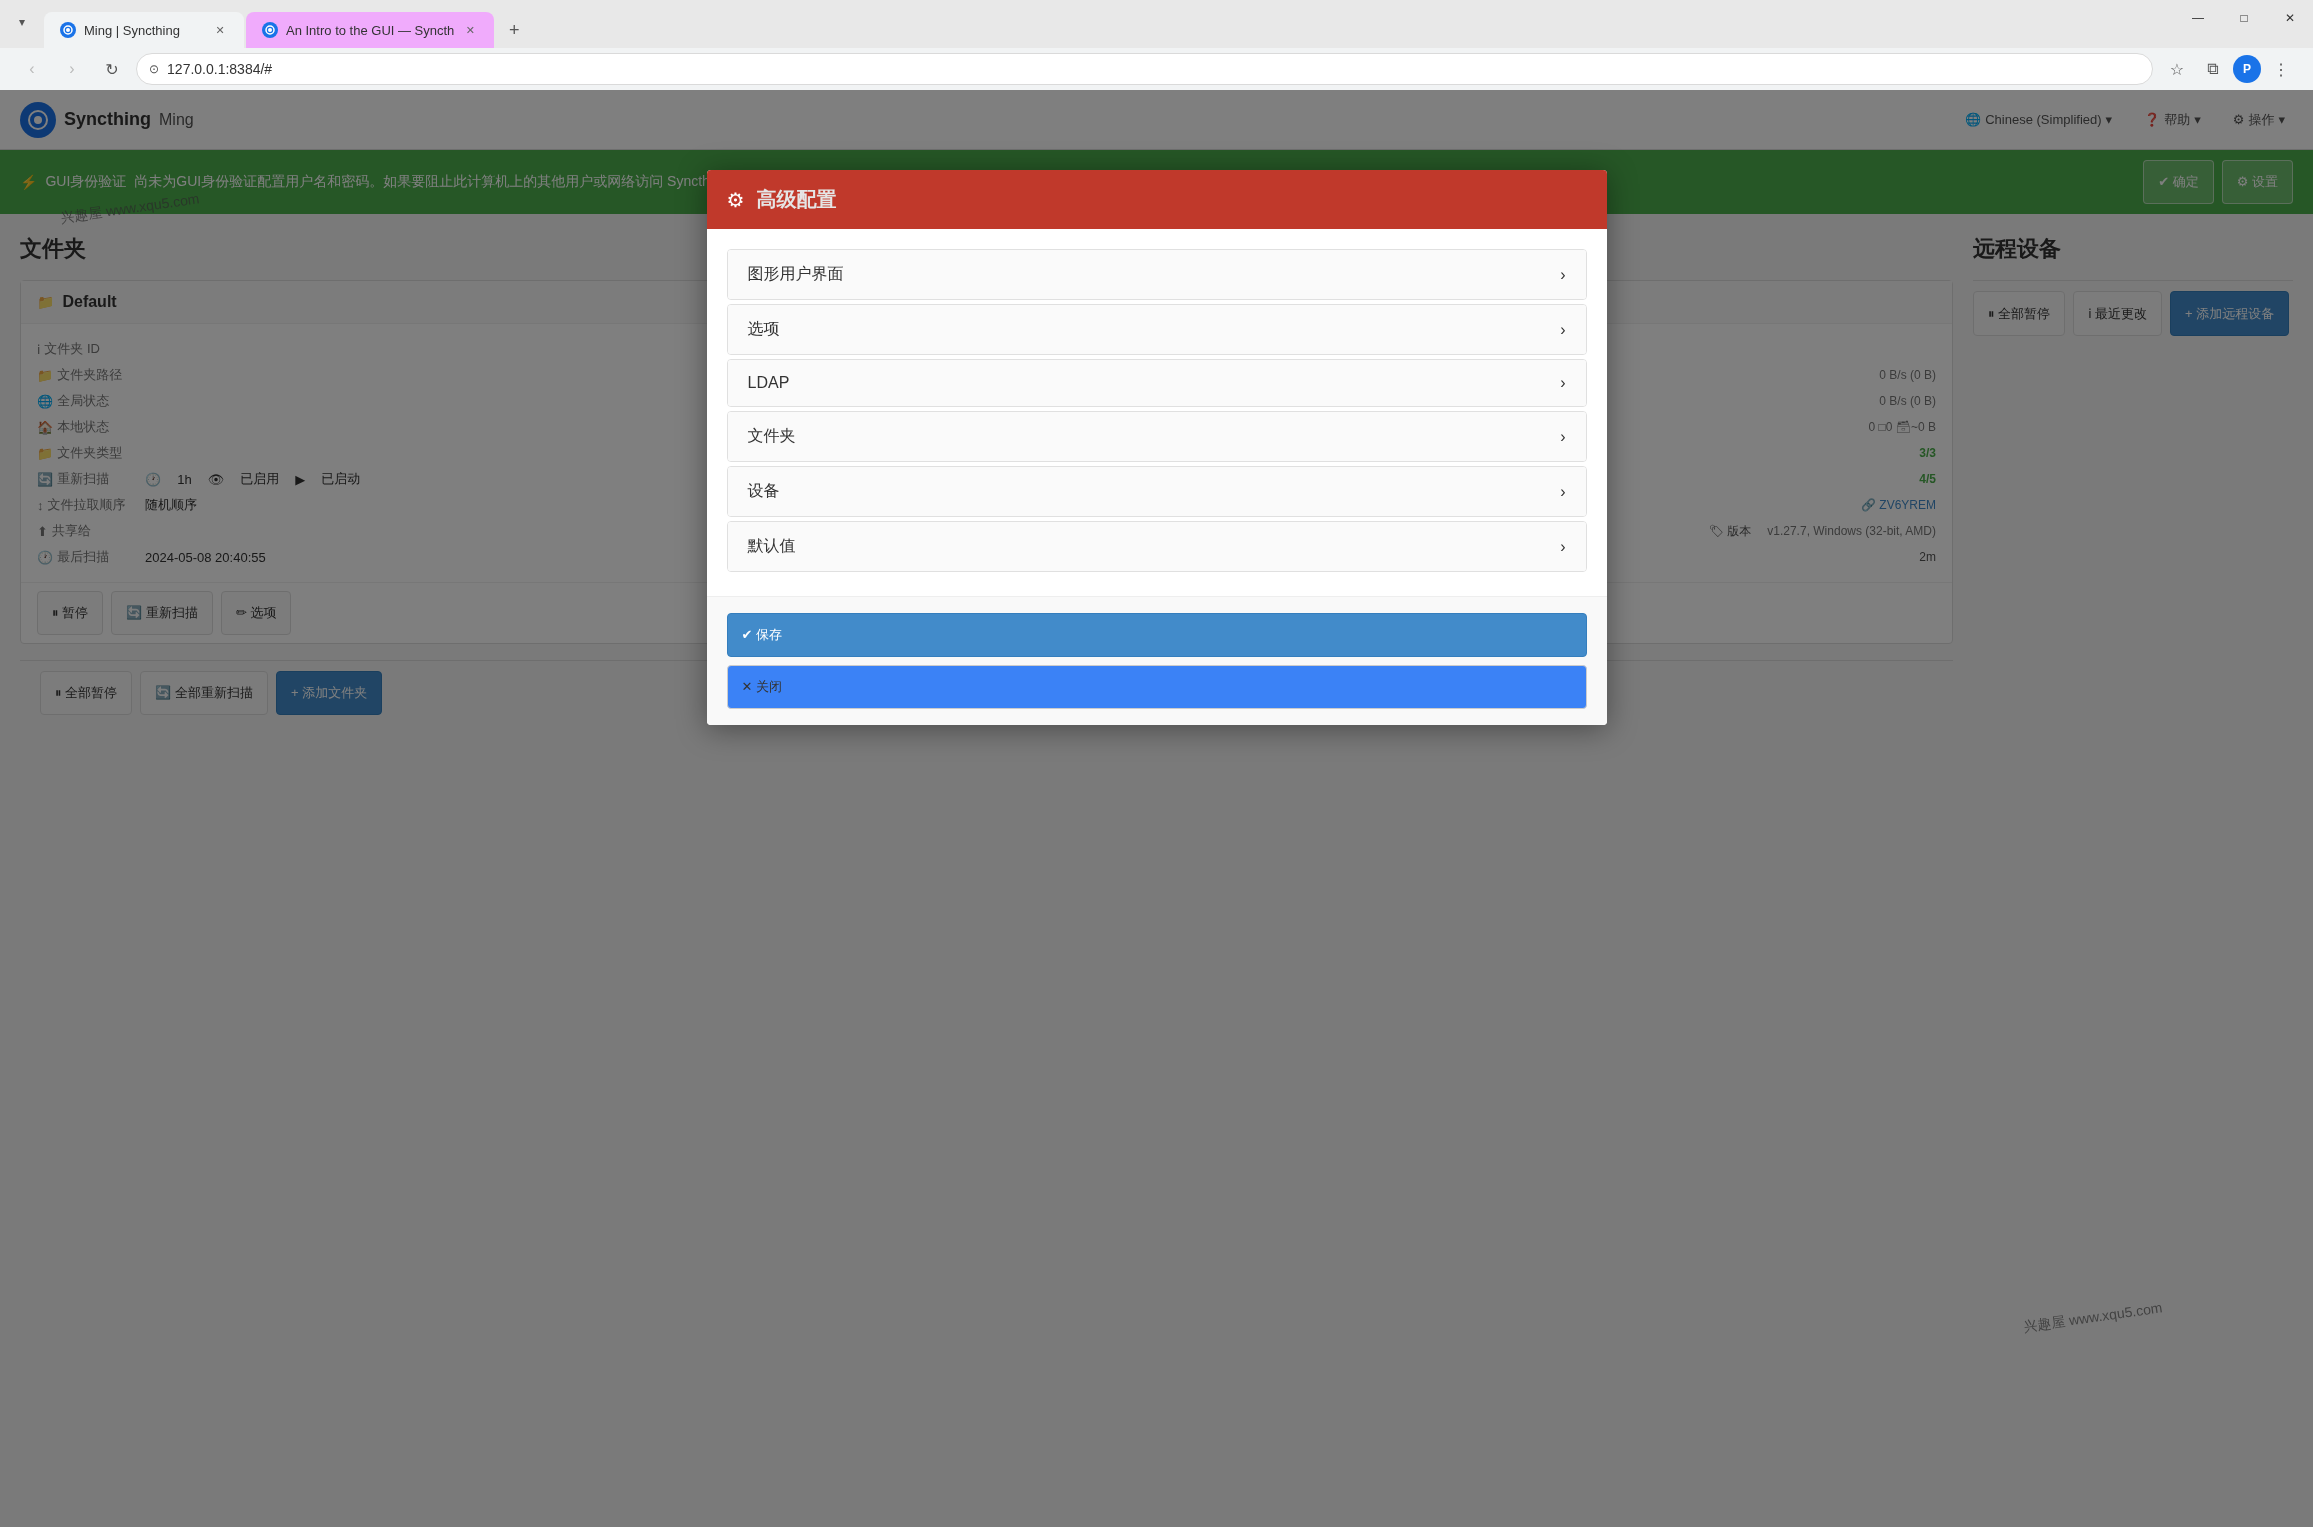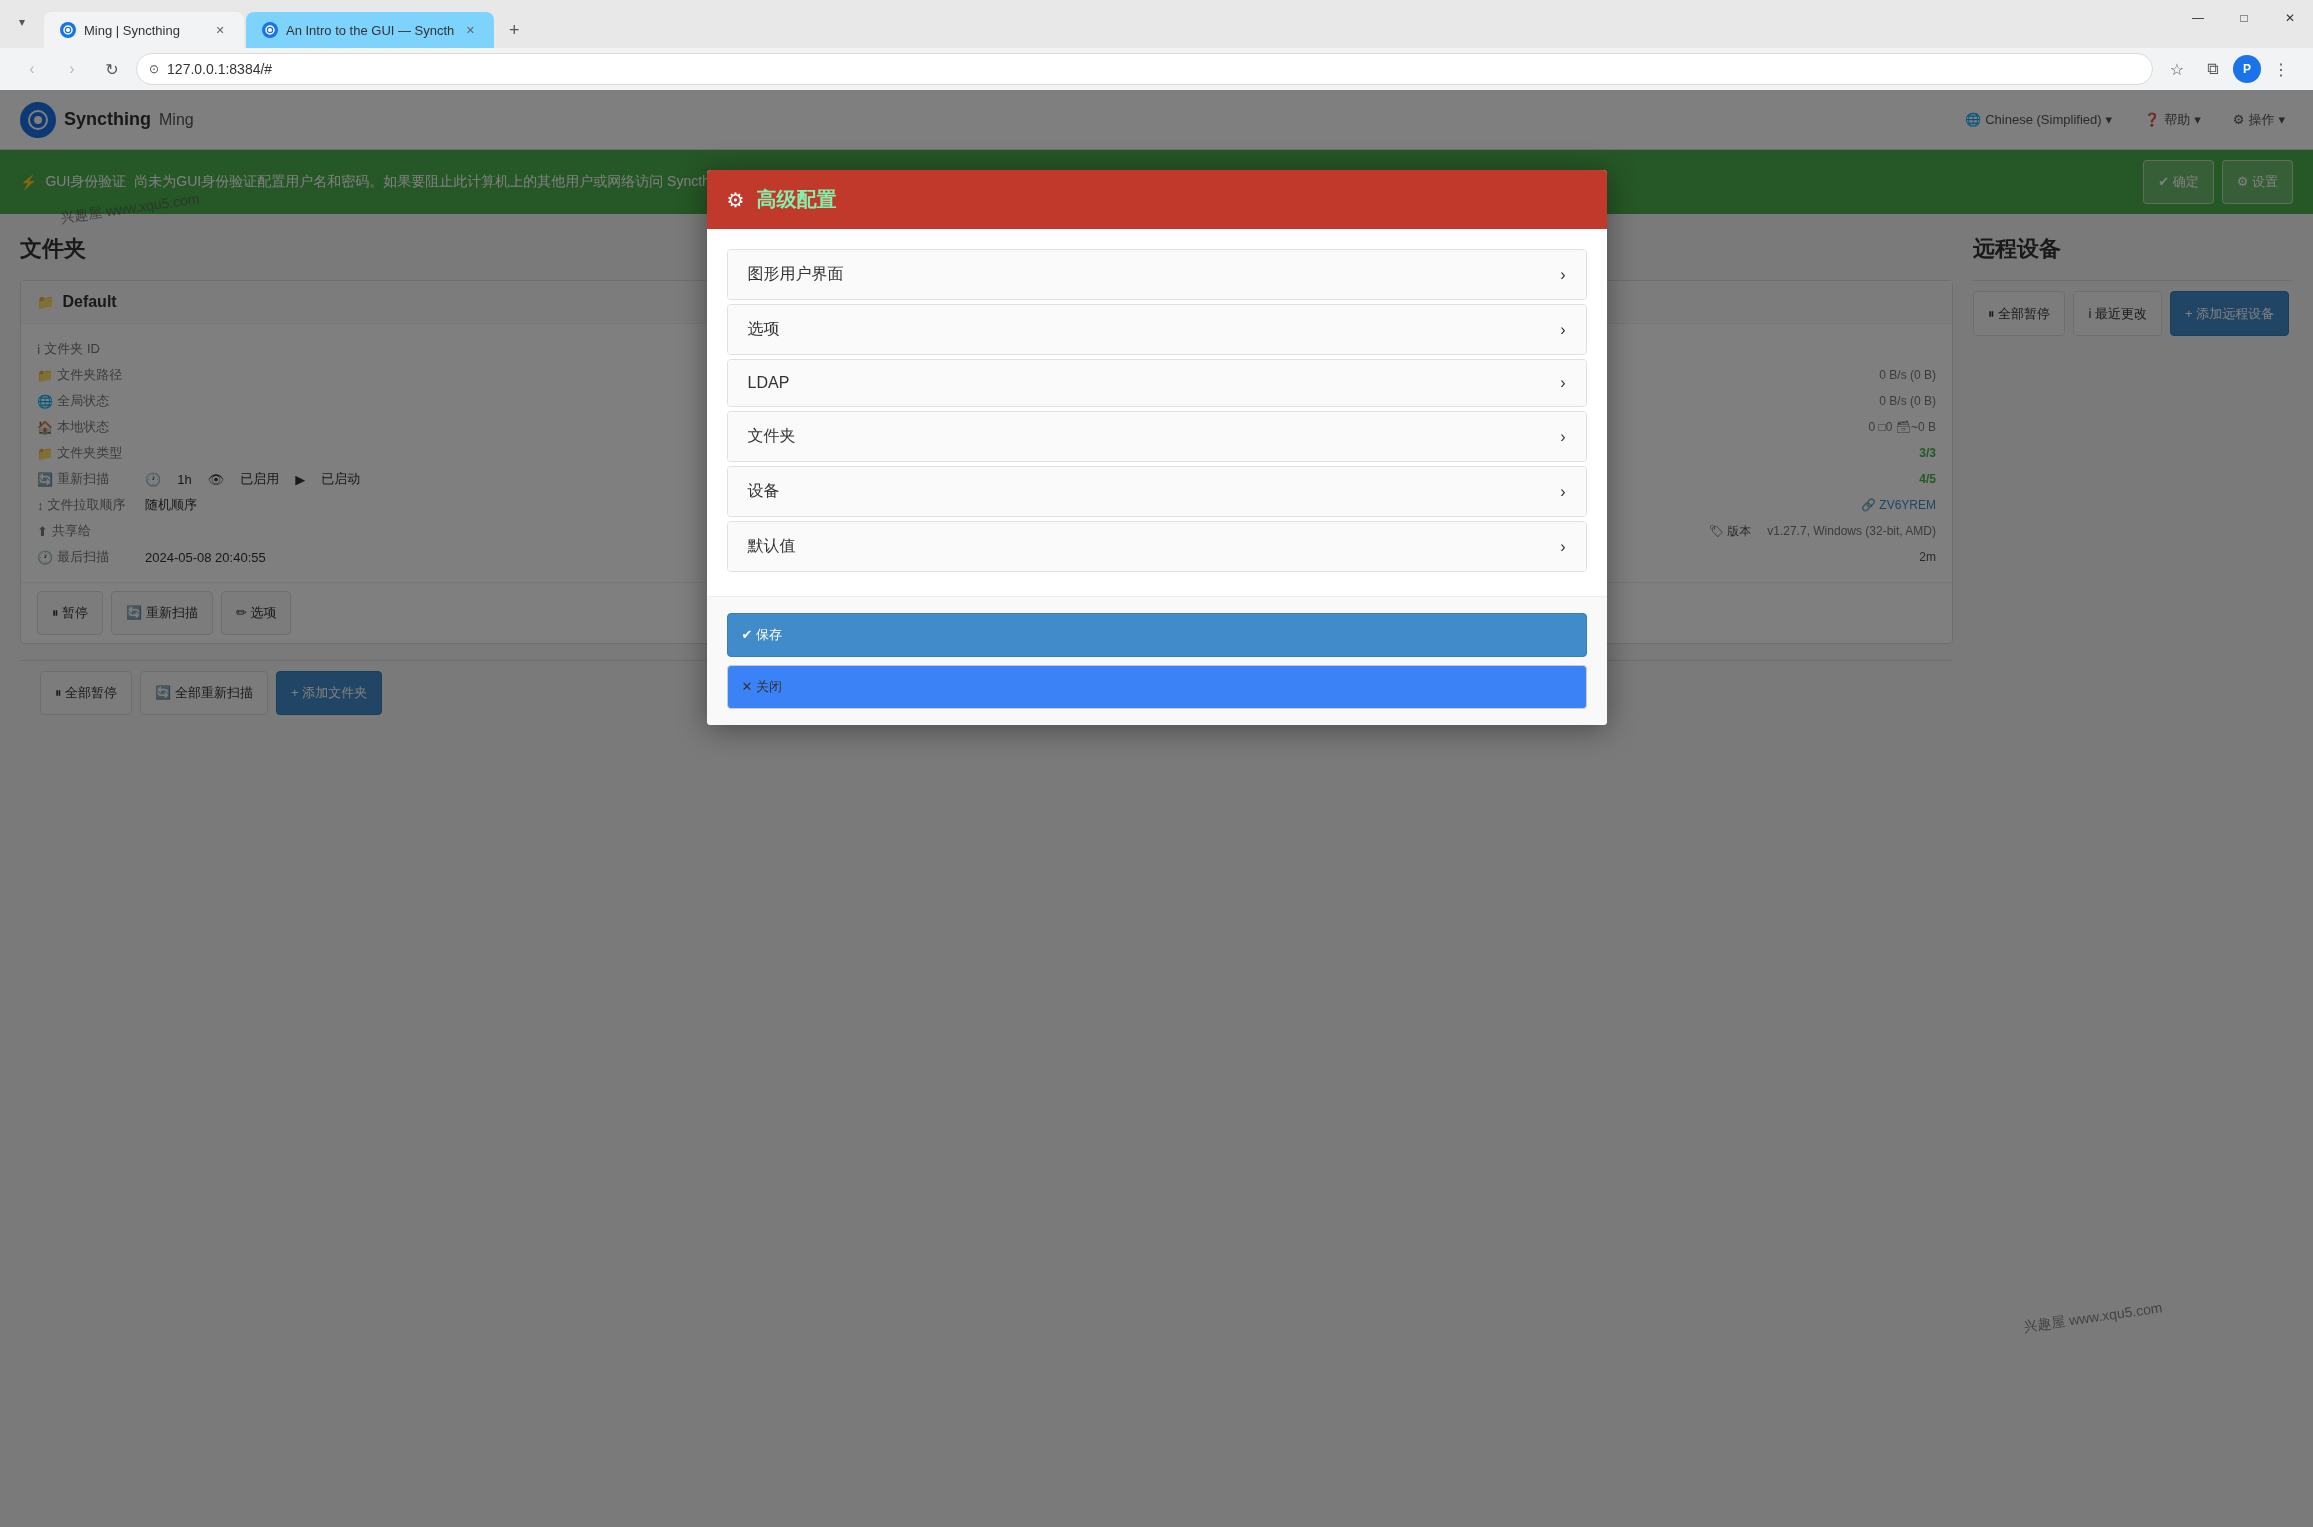--- a/index.html
+++ b/index.html
@@ -26,21 +26,21 @@
       border-radius: 8px 8px 0 0;
       padding: 0 16px;
       height: 36px;
       font-size: 13px;
       color: #333;
       gap: 8px;
       min-width: 200px;
       position: relative;
     }
     .browser-tab.active {
-      background: #7dd3fc;
+      background: #f0abfc;
       margin-top: 36px;
     }
     .browser-tab .tab-icon {
       width: 16px;
       height: 16px;
       border-radius: 50%;
       background: #1a73e8;
       display: flex;
       align-items: center;
       justify-content: center;
@@ -352,21 +352,21 @@
     .modal-header {
       background: #c0392b;
       padding: 16px 20px;
       display: flex;
       align-items: center;
       gap: 12px;
     }
     .modal-header-title {
       font-size: 20px;
       font-weight: bold;
-      color: #86efac;
+      color: #e5e5e5;
     }
     .modal-header-icon {
       color: #fff;
       font-size: 20px;
     }
     .modal-body {
       padding: 20px;
       background: #fff;
     }
     .modal-warning {

